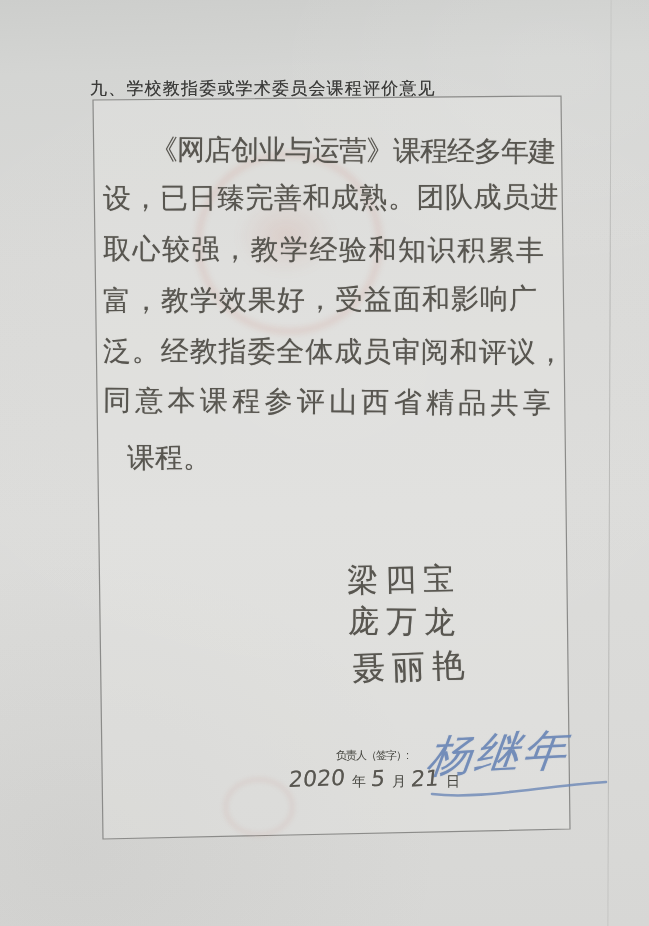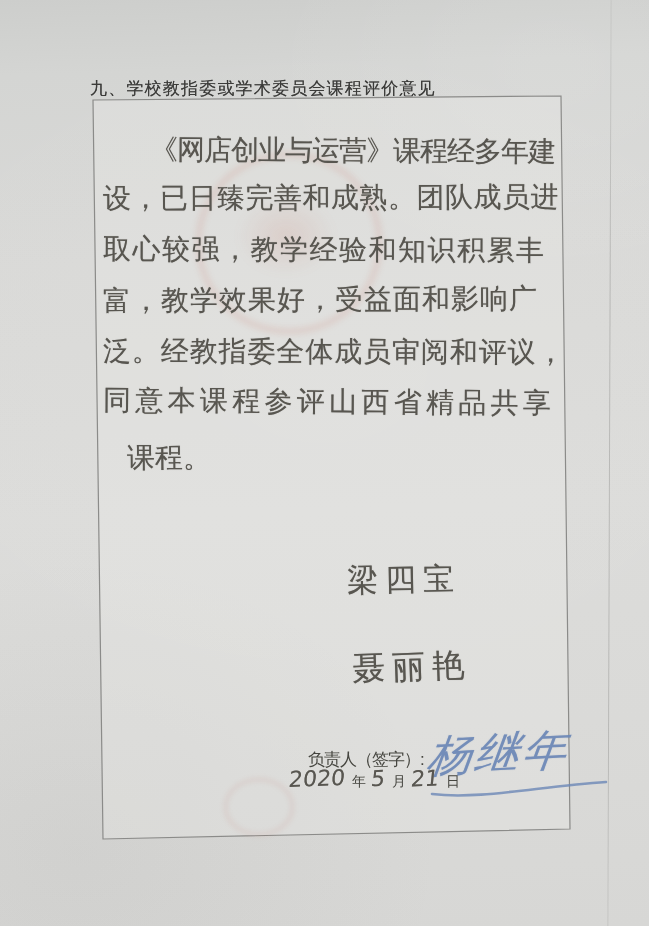--- a/index.html
+++ b/index.html
@@ -47,21 +47,21 @@
   #hl2{top:181px;letter-spacing:0.5px;transform:rotate(-0.2deg);}
   #hl3{top:233px;letter-spacing:1.5px;transform:rotate(0.2deg);}
   #hl4{top:283px;letter-spacing:1px;transform:rotate(-0.3deg);}
   #hl5{top:335px;letter-spacing:0.9px;transform:rotate(0.2deg);}
   #hl6{top:385px;letter-spacing:4.3px;transform:rotate(0.4deg);}
   #hl7{top:441px;letter-spacing:0px;transform:rotate(-0.5deg);margin-left:24px;}
   .sig{font-size:31px;letter-spacing:7px;}
   #sig1{left:347px;top:562px;transform:rotate(-1deg);}
   #sig2{left:348px;top:604px;transform:rotate(0.5deg);}
   #sig3{left:352px;top:650px;font-size:33px;transform:rotate(-2deg);}
-  #signer-label{left:308px;top:748px;font-size:17px;letter-spacing:-1px;color:#45453f;}
+  #signer-label{left:336px;top:748px;font-size:11px;letter-spacing:-1px;color:#45453f;}
   
   #date-line{left:289px;top:766px;display:flex;align-items:baseline;white-space:nowrap;}
   .dnum{font-family:"DejaVu Sans",sans-serif;color:#585650;font-size:22px;
     transform:skewX(-8deg) rotate(-2deg);text-shadow:0 0 0.6px rgba(88,86,80,0.5);}
   .dunit{font-size:14px;color:#45453f;margin:0 5px 0 7px;}
   
   #blue-sig{
     left:428px;top:724px;font-family:"DejaVu Sans",sans-serif;
     font-size:44px;letter-spacing:3px;color:rgba(108,135,182,0.88);font-style:italic;
     transform:skewX(-10deg) rotate(-3deg);white-space:nowrap;
@@ -90,20 +90,21 @@
 
   <div class="abs hw" id="hl1">《网店创业与运营》课程经多年建</div>
   <div class="abs hw pl" id="hl2">设，已日臻完善和成熟。团队成员进</div>
   <div class="abs hw pl" id="hl3">取心较强，教学经验和知识积累丰</div>
   <div class="abs hw pl" id="hl4">富，教学效果好，受益面和影响广</div>
   <div class="abs hw pl" id="hl5">泛。经教指委全体成员审阅和评议，</div>
   <div class="abs hw pl" id="hl6">同意本课程参评山西省精品共享</div>
   <div class="abs hw pl" id="hl7">课程。</div>
 
   <div class="abs hw sig" id="sig1">梁四宝</div>
+  <div class="abs hw sig" id="sig2">庞万龙</div>
   <div class="abs hw sig" id="sig3">聂丽艳</div>
 
   <div class="abs print" id="signer-label">负责人（签字）:</div>
 
   <div class="abs" id="blue-sig">杨继年</div>
   <svg class="abs" id="flourish" viewBox="0 0 180 26" xmlns="http://www.w3.org/2000/svg">
     <path d="M2,18 C 50,24 110,10 176,6" fill="none" stroke="rgba(108,135,182,0.8)" stroke-width="2.6" stroke-linecap="round"></path>
   </svg>
 
   <div class="abs" id="date-line">

